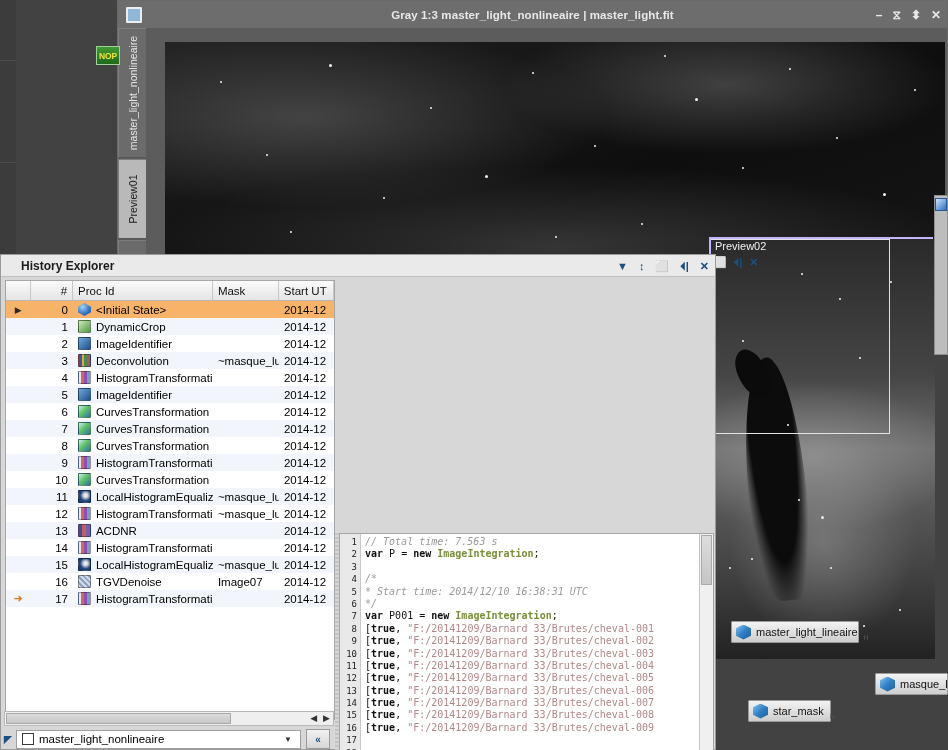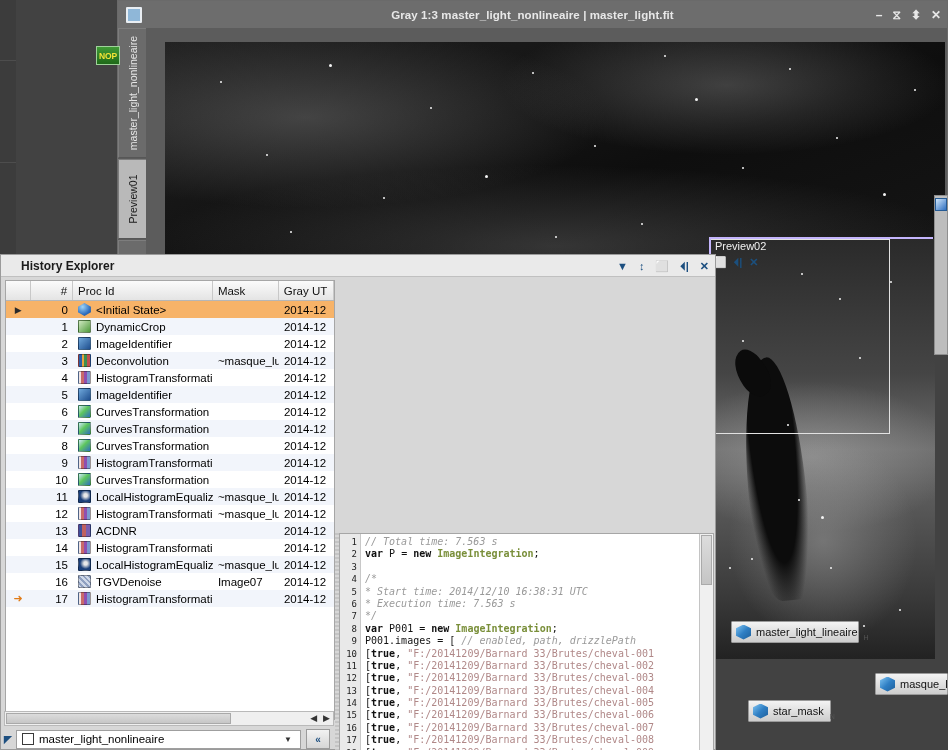--- a/index.html
+++ b/index.html
@@ -413,21 +413,21 @@
         <span>✕</span>
       </div>
     </div>
 
     <div class="table-panel">
       <div class="thead">
         <div class="th c0"></div>
         <div class="th c1">#</div>
         <div class="th c2">Proc Id</div>
         <div class="th c3">Mask</div>
-        <div class="th c4">Gray UT</div>
+        <div class="th c4">Start UT</div>
       </div>
       <div class="tbody" id="tbody">
           <div class="tr sel">
             <div class="td c0">▶</div>
             <div class="td c1">0</div>
             <div class="td c2">
               <span class="ico-initial"></span>
               <span>&lt;Initial State&gt;</span>
             </div>
             <div class="td c3"></div>
@@ -630,24 +630,22 @@
           <div>16</div>
           <div>17</div>
           <div>18</div>
         </div>
       <div class="code-area" id="codearea">
           <div class="cl"><span class="cmt">// Total time: 7.563 s</span></div>
           <div class="cl"><span class="kw">var </span><span class="plain">P = </span><span class="kw">new </span><span class="cls">ImageIntegration</span><span class="plain">;</span></div>
           <div class="cl">&nbsp;</div>
           <div class="cl"><span class="cmt">/*</span></div>
           <div class="cl"><span class="cmt"> * Start time: 2014/12/10 16:38:31 UTC</span></div>
-          <div class="cl"><span class="cmt"> * Execution time: 7.563 s</span></div>
           <div class="cl"><span class="cmt"> */</span></div>
           <div class="cl"><span class="kw">var </span><span class="plain">P001 = </span><span class="kw">new </span><span class="cls">ImageIntegration</span><span class="plain">;</span></div>
-          <div class="cl"><span class="plain">P001.images = [ </span><span class="cmt">// enabled, path, drizzlePath</span></div>
           <div class="cl"><span class="plain">   [</span><span class="bld">true</span><span class="plain">, </span><span class="str">"F:/20141209/Barnard 33/Brutes/cheval-001</span></div>
           <div class="cl"><span class="plain">   [</span><span class="bld">true</span><span class="plain">, </span><span class="str">"F:/20141209/Barnard 33/Brutes/cheval-002</span></div>
           <div class="cl"><span class="plain">   [</span><span class="bld">true</span><span class="plain">, </span><span class="str">"F:/20141209/Barnard 33/Brutes/cheval-003</span></div>
           <div class="cl"><span class="plain">   [</span><span class="bld">true</span><span class="plain">, </span><span class="str">"F:/20141209/Barnard 33/Brutes/cheval-004</span></div>
           <div class="cl"><span class="plain">   [</span><span class="bld">true</span><span class="plain">, </span><span class="str">"F:/20141209/Barnard 33/Brutes/cheval-005</span></div>
           <div class="cl"><span class="plain">   [</span><span class="bld">true</span><span class="plain">, </span><span class="str">"F:/20141209/Barnard 33/Brutes/cheval-006</span></div>
           <div class="cl"><span class="plain">   [</span><span class="bld">true</span><span class="plain">, </span><span class="str">"F:/20141209/Barnard 33/Brutes/cheval-007</span></div>
           <div class="cl"><span class="plain">   [</span><span class="bld">true</span><span class="plain">, </span><span class="str">"F:/20141209/Barnard 33/Brutes/cheval-008</span></div>
           <div class="cl"><span class="plain">   [</span><span class="bld">true</span><span class="plain">, </span><span class="str">"F:/20141209/Barnard 33/Brutes/cheval-009</span></div>
         </div>

